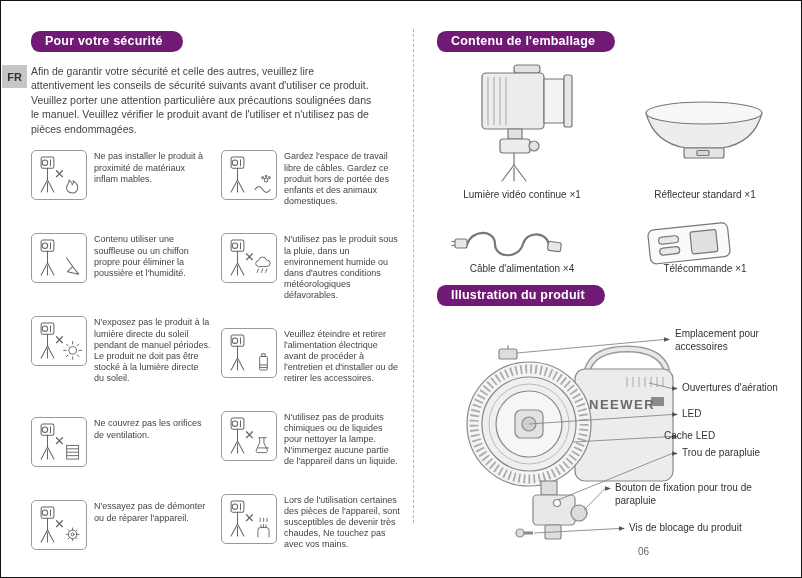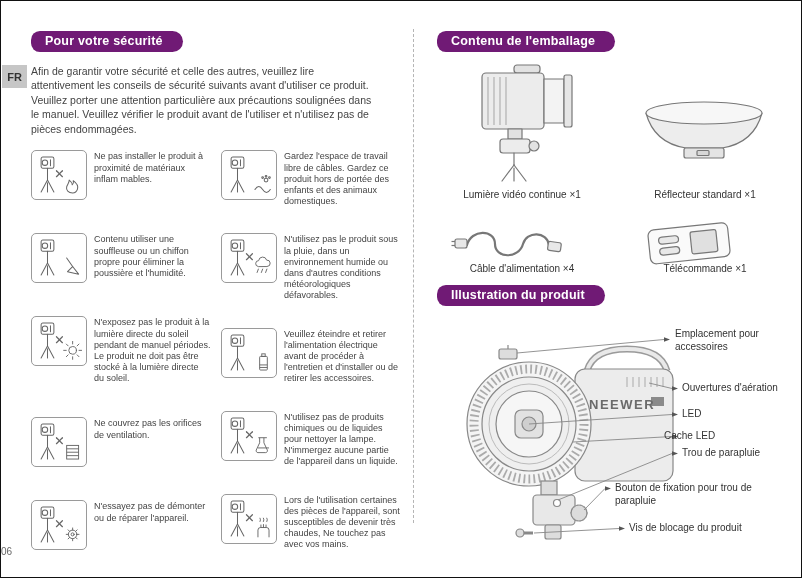--- a/index.html
+++ b/index.html
@@ -39,21 +39,21 @@
   .divider { position:absolute; left:412px; top:28px; height:494px; width:0; border-left:1px dashed #b5b5b5; }
   
   .col-right { position:absolute; left:436px; top:30px; width:356px; height:520px; }
   .pack-area { position:absolute; left:0; top:0; width:356px; height:262px; }
   .pack-img { position:absolute; }
   .pack-caption { position:absolute; font-size:10px; color:#333; text-align:center; }
   .pill-2 { position:absolute; left:0; top:254px; }
   .illus { position:absolute; left:0; top:288px; width:356px; height:232px; }
   .illus svg.product { position:absolute; left:0; top:0; }
   .callout { position:absolute; font-size:10px; color:#333; line-height:1.28; }
-  .page-number { position:absolute; left:0; top:545px; width:648px; text-align:left; font-size:10px; color:#666; }
+  .page-number { position:absolute; left:0; top:545px; width:648px; text-align:right; font-size:10px; color:#666; }
 </style>
 </head>
 <body>
 
 <svg width="0" height="0" style="position:absolute" aria-hidden="true">
   <defs>
     <g id="lamp" stroke="#666" fill="none" stroke-width="1.2" stroke-linecap="round" stroke-linejoin="round">
       <rect x="8" y="6" width="15" height="13" rx="2"></rect>
       <circle cx="12.5" cy="12.5" r="3.2"></circle>
       <line x1="19" y1="9" x2="19" y2="16"></line>

